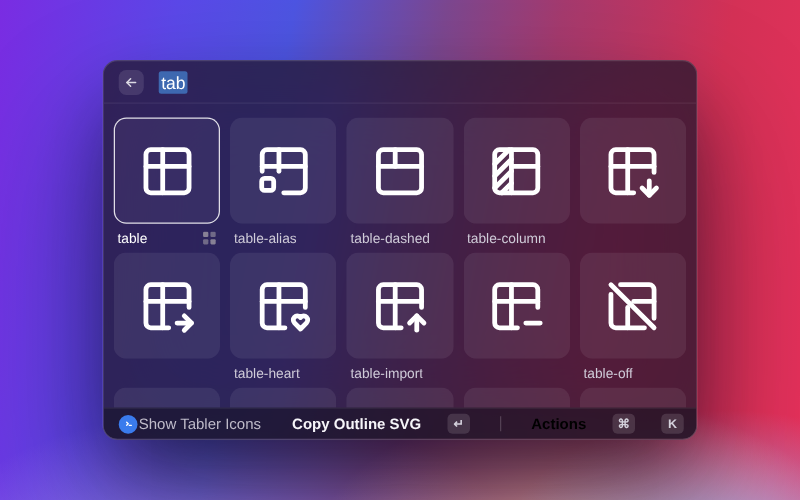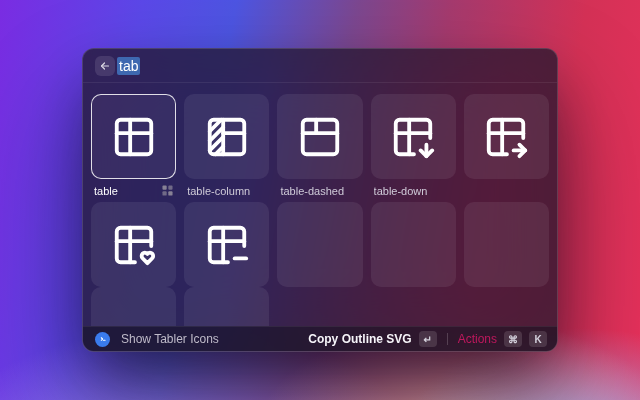--- a/index.html
+++ b/index.html
@@ -23,21 +23,21 @@
     border: 1px solid rgba(255,255,255,0.14);
     box-shadow: 0 30px 60px -10px rgba(15,8,30,0.55), 0 60px 110px rgba(15,8,30,0.4);
     display: flex; flex-direction: column;
     overflow: hidden;
     color: #e9e6ef;
   }
 
   
   .searchbar {
     height: 34px; flex: 0 0 34px;
-    display: flex; align-items: center; gap: 2px;
+    display: flex; align-items: center; gap: 12px;
     padding: 12px 12px;
     border-bottom: 1px solid rgba(255,255,255,0.07);
   }
   .back-btn {
     width: 20px; height: 20px; border-radius: 6px;
     background: rgba(255,255,255,0.11);
     display: flex; align-items: center; justify-content: center;
     cursor: default;
   }
   .back-btn svg { width: 12px; height: 12px; stroke: #dcd9e3; }
@@ -87,31 +87,31 @@
 
   
   .footer {
     flex: 0 0 25px; height: 25px;
     background: rgba(18, 13, 27, 0.5);
     border-top: 1px solid rgba(255,255,255,0.07);
     display: flex; align-items: center;
     padding: 0 10px 0 12px;
     font-size: 12px;
   }
-  .footer-left { display: flex; align-items: center; gap: 11px; flex: 1 1 auto; }
+  .footer-left { display: flex; align-items: center; gap: 1px; flex: 1 1 auto; }
   .app-icon {
     width: 15px; height: 15px; border-radius: 50%;
     background: #3a7bed;
     display: flex; align-items: center; justify-content: center;
   }
   .app-icon svg { width: 10px; height: 10px; stroke: #fff; stroke-width: 2.6; fill: none; stroke-linecap: round; stroke-linejoin: round; }
   .app-label { color: #bfbbc9; font-weight: 500; }
-  .footer-right { display: flex; align-items: center; gap: 7px; }
+  .footer-right { display: flex; align-items: center; gap: 21px; }
   .primary-label { color: #f6f5f9; font-weight: 600; }
-  .actions-label { color: #be185d; font-weight: 400; }
+  .actions-label { color: #000000; font-weight: 700; }
   .key-badge {
     min-width: 18px; height: 16px; padding: 0 4px;
     border-radius: 4px; background: rgba(255,255,255,0.13);
     color: #d4d1dc; font-size: 10px; font-weight: 600;
     display: flex; align-items: center; justify-content: center;
   }
   .footer-divider { width: 1px; height: 12px; background: rgba(255,255,255,0.18); margin: 0 3px; }
 </style>
 </head>
 <body>
@@ -144,20 +144,46 @@
       <span class="tile-label">table</span>
     <svg class="pin-indicator" viewBox="0 0 12 12">
   <rect x="0.5" y="0.5" width="4.6" height="4.6" rx="1" fill="#97929f"></rect>
   <rect x="6.9" y="0.5" width="4.6" height="4.6" rx="1" fill="#97929f" opacity="0.75"></rect>
   <rect x="0.5" y="6.9" width="4.6" height="4.6" rx="1" fill="#97929f" opacity="0.75"></rect>
   <rect x="6.9" y="6.9" width="4.6" height="4.6" rx="1" fill="#97929f"></rect>
 </svg>
           </div>
   </div>
 
+  <div class="cell">
+    <div class="tile-box">
+            <svg viewBox="0 0 24 24">
+              <path d="M3 12v-7a2 2 0 0 1 2 -2h14a2 2 0 0 1 2 2v14a2 2 0 0 1 -2 2h-7"></path>
+              <path d="M3 10h18"></path>
+              <path d="M10 3v9"></path>
+              <path d="M4 15h2.6a1.2 1.2 0 0 1 1.2 1.2v2.6a1.2 1.2 0 0 1 -1.2 1.2h-2.6a1.2 1.2 0 0 1 -1.2 -1.2v-2.6a1.2 1.2 0 0 1 1.2 -1.2z"></path>
+            </svg>
+          </div>
+    <div class="label-row">
+      <span class="tile-label">table-alias</span>
+    </div>
+  </div>
+
+  <div class="cell">
+    <div class="tile-box">
+            <svg viewBox="0 0 24 24">
+              <path d="M3 5a2 2 0 0 1 2 -2h14a2 2 0 0 1 2 2v14a2 2 0 0 1 -2 2h-14a2 2 0 0 1 -2 -2z"></path>
+              <path d="M3 10h18"></path>
+              <path d="M10 3v7"></path>
+            </svg>
+          </div>
+    <div class="label-row">
+      <span class="tile-label">table-dashed</span>
+    </div>
+  </div>
 
   <div class="cell">
     <div class="tile-box">
             <svg viewBox="0 0 24 24">
               <path d="M3 5a2 2 0 0 1 2 -2h14a2 2 0 0 1 2 2v14a2 2 0 0 1 -2 2h-14a2 2 0 0 1 -2 -2z"></path>
               <path d="M10 10h11"></path>
               <path d="M10 3v18"></path>
               <path d="M9 3l-6 6"></path>
               <path d="M10 7l-7 7"></path>
               <path d="M10 12l-7 7"></path>
@@ -165,43 +191,27 @@
             </svg>
           </div>
     <div class="label-row">
       <span class="tile-label">table-column</span>
     </div>
   </div>
 
   <div class="cell">
     <div class="tile-box">
             <svg viewBox="0 0 24 24">
-              <path d="M3 5a2 2 0 0 1 2 -2h14a2 2 0 0 1 2 2v14a2 2 0 0 1 -2 2h-14a2 2 0 0 1 -2 -2z"></path>
-              <path d="M3 10h18"></path>
-              <path d="M10 3v7"></path>
-            </svg>
-          </div>
-    <div class="label-row">
-      <span class="tile-label">table-dashed</span>
-    </div>
-  </div>
-
-  <div class="cell">
-    <div class="tile-box">
-            <svg viewBox="0 0 24 24">
               <path d="M12.5 21h-7.5a2 2 0 0 1 -2 -2v-14a2 2 0 0 1 2 -2h14a2 2 0 0 1 2 2v7.5"></path>
               <path d="M3 10h18"></path>
               <path d="M10 3v18"></path>
               <path d="M19 16v6"></path>
               <path d="M22 19l-3 3l-3 -3"></path>
             </svg>
           </div>
-    <div class="label-row">
-      <span class="tile-label">table-down</span>
-    </div>
   </div>
 
   <div class="cell">
     <div class="tile-box">
             <svg viewBox="0 0 24 24">
               <path d="M12.5 21h-7.5a2 2 0 0 1 -2 -2v-14a2 2 0 0 1 2 -2h14a2 2 0 0 1 2 2v7.5"></path>
               <path d="M3 10h18"></path>
               <path d="M10 3v18"></path>
               <path d="M16 19h6"></path>
               <path d="M19 16l3 3l-3 3"></path>
@@ -211,34 +221,65 @@
 
   <div class="cell">
     <div class="tile-box">
             <svg viewBox="0 0 24 24">
               <path d="M12.5 21h-7.5a2 2 0 0 1 -2 -2v-14a2 2 0 0 1 2 -2h14a2 2 0 0 1 2 2v7.5"></path>
               <path d="M3 10h18"></path>
               <path d="M10 3v18"></path>
               <path d="M18.99 21.5l2.52 -2.58a1.74 1.74 0 0 0 0 -2.41a1.63 1.63 0 0 0 -2.35 0l-.17 .17l-.17 -.17a1.63 1.63 0 0 0 -2.35 0a1.74 1.74 0 0 0 0 2.41z"></path>
             </svg>
           </div>
-  </div>
-
+    <div class="label-row">
+      <span class="tile-label">table-heart</span>
+    </div>
+  </div>
+
+  <div class="cell">
+    <div class="tile-box">
+            <svg viewBox="0 0 24 24">
+              <path d="M12.5 21h-7.5a2 2 0 0 1 -2 -2v-14a2 2 0 0 1 2 -2h14a2 2 0 0 1 2 2v7.5"></path>
+              <path d="M3 10h18"></path>
+              <path d="M10 3v18"></path>
+              <path d="M19 22v-6"></path>
+              <path d="M22 19l-3 -3l-3 3"></path>
+            </svg>
+          </div>
+    <div class="label-row">
+      <span class="tile-label">table-import</span>
+    </div>
+  </div>
 
   <div class="cell">
     <div class="tile-box">
             <svg viewBox="0 0 24 24">
               <path d="M12.5 21h-7.5a2 2 0 0 1 -2 -2v-14a2 2 0 0 1 2 -2h14a2 2 0 0 1 2 2v7.5"></path>
               <path d="M3 10h18"></path>
               <path d="M10 3v18"></path>
               <path d="M16 19h6"></path>
             </svg>
           </div>
   </div>
 
+  <div class="cell">
+    <div class="tile-box">
+            <svg viewBox="0 0 24 24">
+              <path d="M7 3h12a2 2 0 0 1 2 2v12"></path>
+              <path d="M3 7v12a2 2 0 0 0 2 2h12"></path>
+              <path d="M12.5 10h8.5"></path>
+              <path d="M10 12.5v8.5"></path>
+              <path d="M3 3l18 18"></path>
+            </svg>
+          </div>
+    <div class="label-row">
+      <span class="tile-label">table-off</span>
+    </div>
+  </div>
 <div class="cell">
           <div class="tile-box"></div>
         </div>
         <div class="cell">
           <div class="tile-box"></div>
         </div>
         <div class="cell">
           <div class="tile-box"></div>
         </div>
         <div class="cell">

